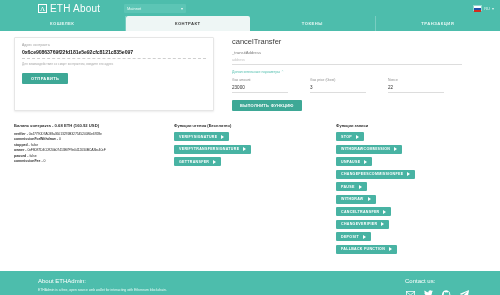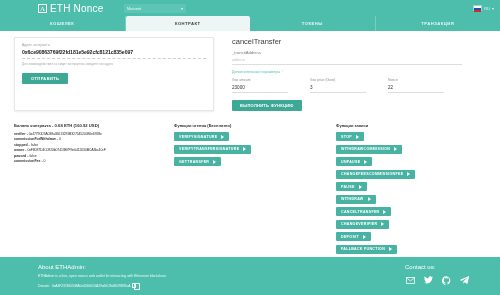--- a/index.html
+++ b/index.html
@@ -88,21 +88,21 @@
     color: #3a3a3a;
     border-radius: 2px 2px 0 0;
     border-right: none;
   }
 
   
   .body {
     flex: 1;
     background: #ffffff;
     position: relative;
-    padding: 6px 14px 0 14px;
+    padding: 6px 14px 14px 14px;
   }
 
   .top-row { display: flex; gap: 18px; }
 
   
   .card {
     width: 200px;
     background: #ffffff;
     border: 1px solid #e6e6e6;
     border-radius: 1px;
@@ -223,21 +223,21 @@
   .soc svg { display: block; }
 </style>
 </head>
 <body>
 
 <div class="app">
 
   <div class="header">
     <div class="brand">
       <div class="brand-logo">Λ</div>
-      <div class="brand-title">ETH Nonce</div>
+      <div class="brand-title">ETH About</div>
     </div>
     <div class="net-select">
       <span class="lbl">Mainnet</span>
       <span class="car">▾</span>
     </div>
     <div class="lang">
       <span class="flag">
         <i class="f1"></i>
           <i class="f2"></i>
           <i class="f3"></i>

